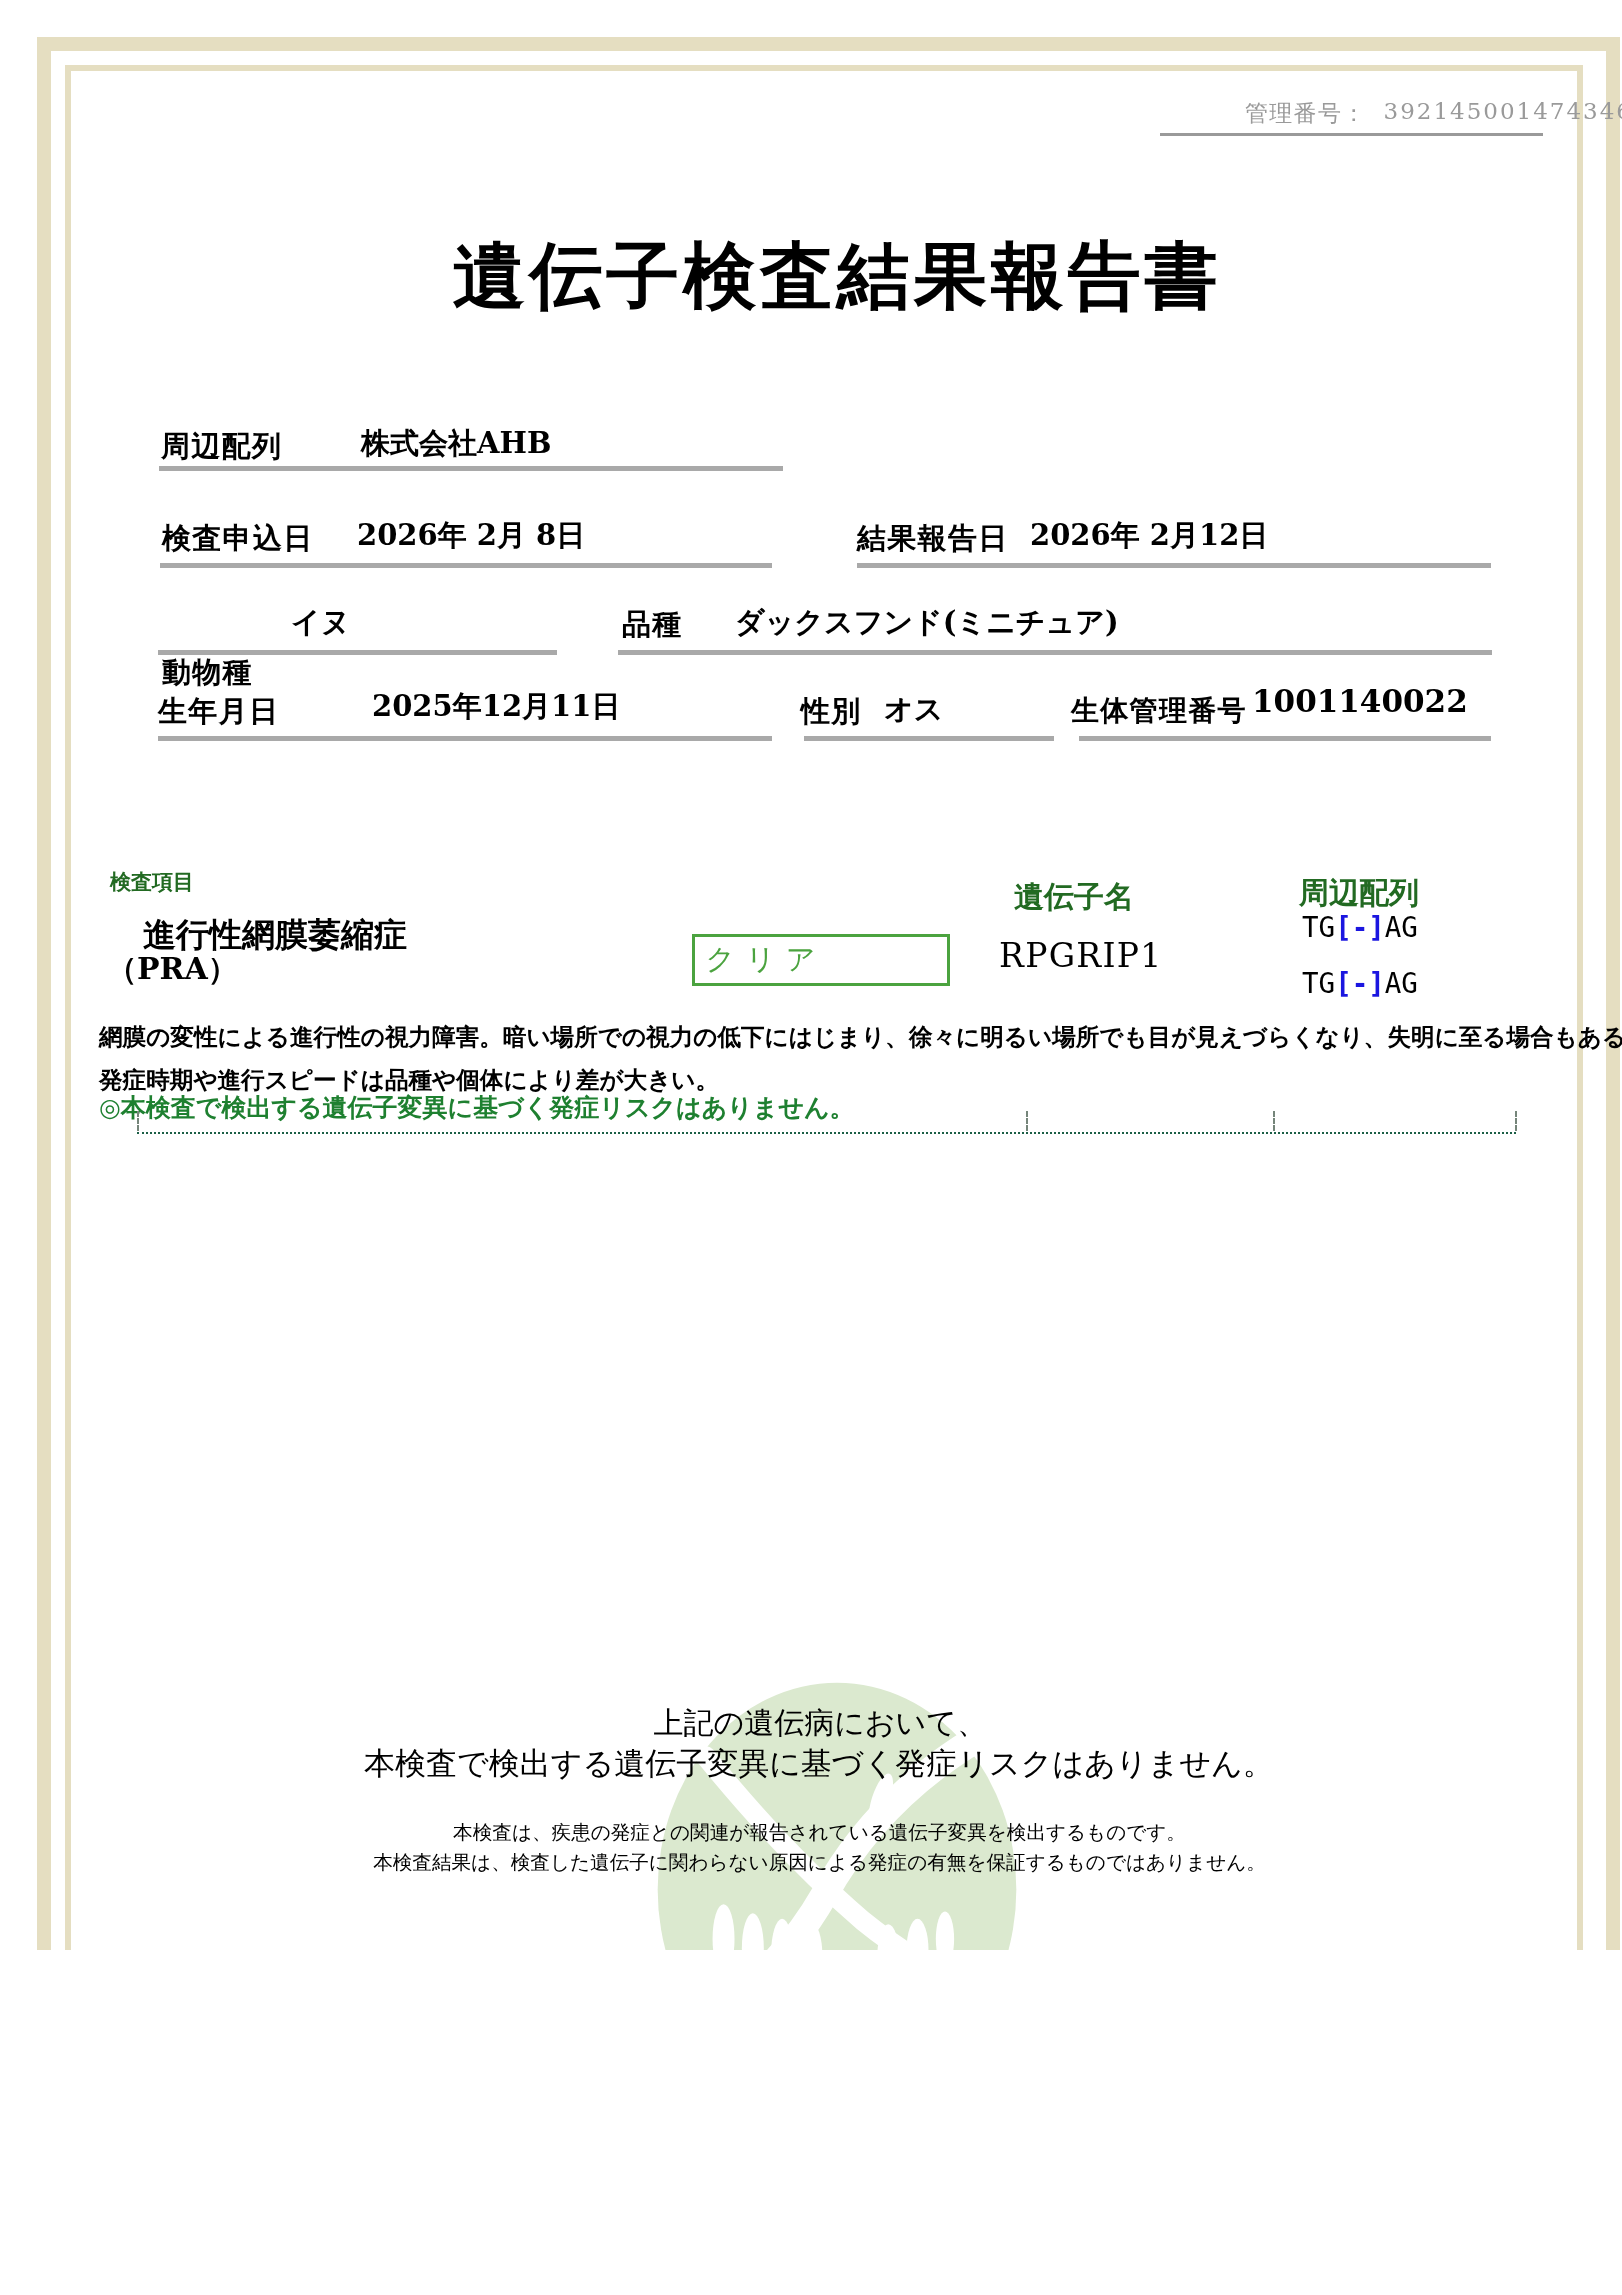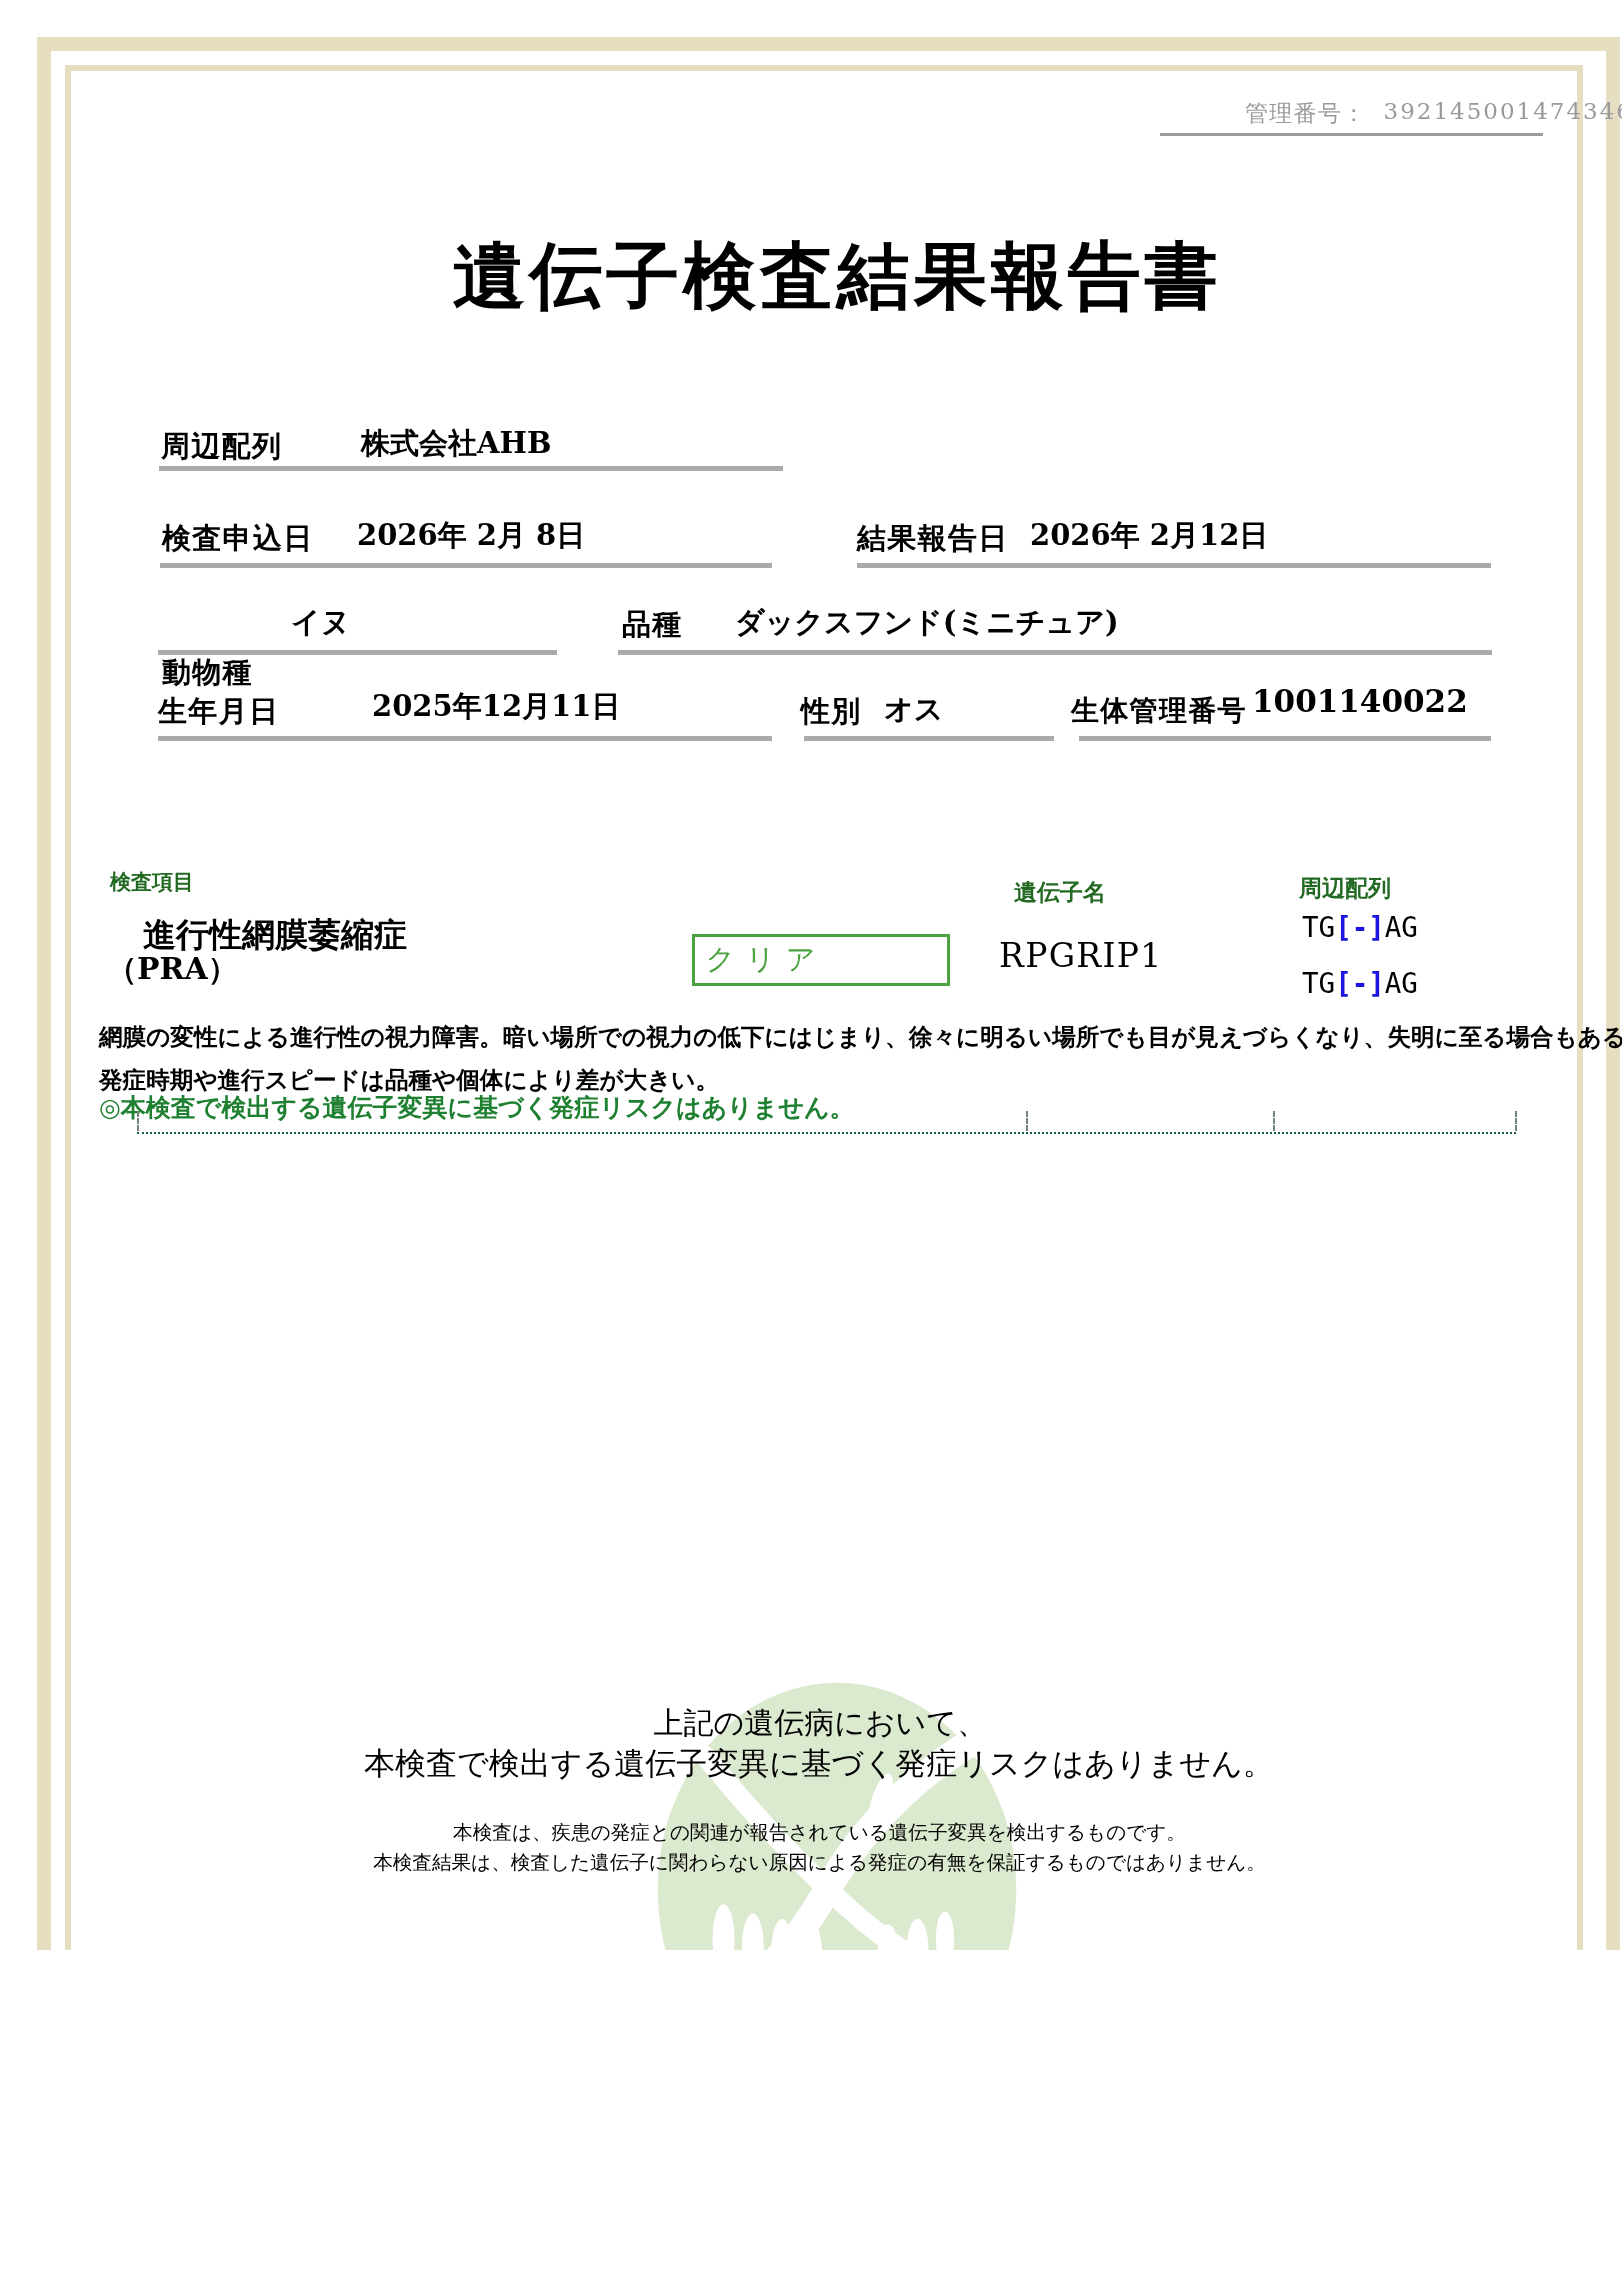--- a/index.html
+++ b/index.html
@@ -15,21 +15,21 @@
   .mgmt .num{margin-left:17px;letter-spacing:2px;}
   .mgmt-rule{position:absolute;left:1160px;top:133px;width:383px;height:3.3px;background:#9a9a9a;}
   
   .title{position:absolute;left:50%;top:228px;transform:translateX(calc(-50% + 26px));
     font-size:73px;font-weight:700;letter-spacing:3.9px;white-space:nowrap;}
   
   .flabel{position:absolute;font-size:29px;font-weight:700;white-space:nowrap;letter-spacing:1.3px;}
   .fvalue{position:absolute;font-size:29px;font-weight:600;white-space:nowrap;}
   .rule{position:absolute;height:5.2px;background:#a9a9a9;}
   
-  .green-head{position:absolute;color:#226a22;font-size:23px;font-weight:700;white-space:nowrap;}
+  .green-head{position:absolute;color:#226a22;font-size:30px;font-weight:700;white-space:nowrap;}
   .disease{position:absolute;left:103px;top:913px;font-size:33px;font-weight:700;white-space:nowrap;margin-left:40px;}
   .disease-sub{position:absolute;left:107px;top:949px;font-size:30px;font-weight:700;white-space:nowrap;}
   .status-box{position:absolute;left:692px;top:934px;width:258px;height:52px;border:3.3px solid #4ba33f;
     box-sizing:border-box;display:flex;align-items:center;justify-content:flex-start;}
   .status-box span{color:#4ba33f;font-size:29px;letter-spacing:10.5px;padding-left:10.5px;}
   .gene-name{position:absolute;left:999px;top:936px;font-size:33px;font-weight:500;letter-spacing:1.3px;white-space:nowrap;}
   .seq{position:absolute;font-family:"DejaVu Sans Mono","Liberation Mono",monospace;font-size:27.5px;font-weight:500;white-space:nowrap;}
   .seq .variant{color:#1b16e0;font-weight:700;}
   .desc{position:absolute;font-size:23.6px;font-weight:700;white-space:nowrap;letter-spacing:0px;}
   .desc-note{position:absolute;color:#1e8030;font-size:25px;font-weight:700;white-space:nowrap;}

